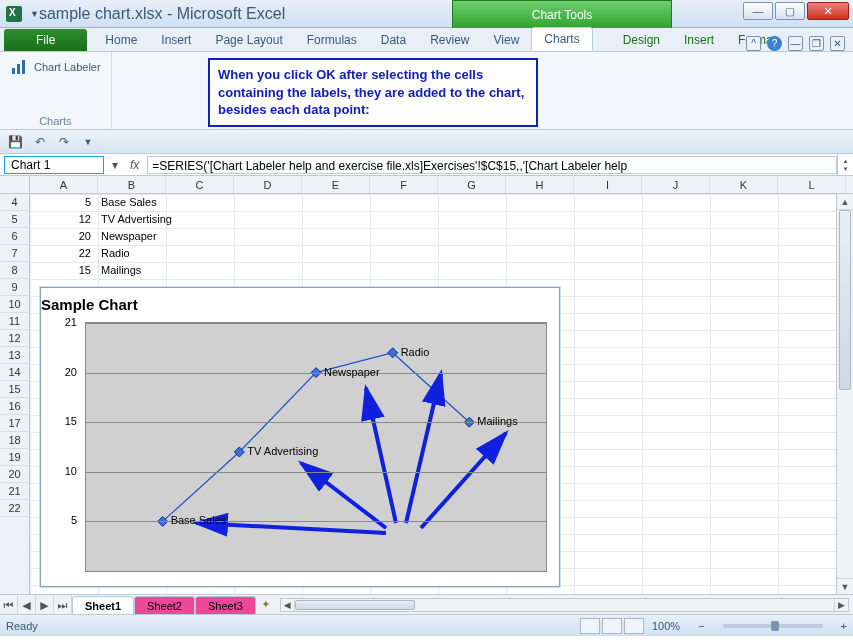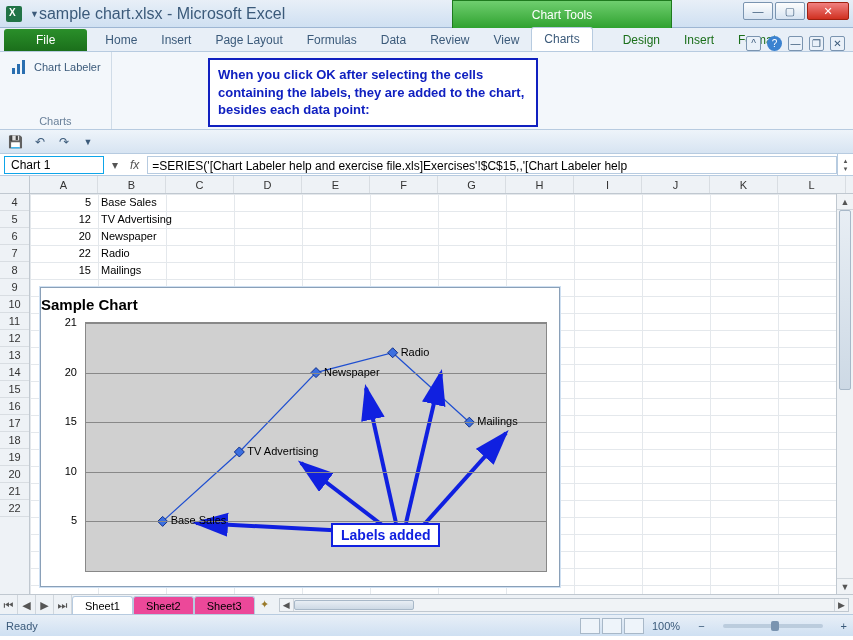--- a/index.html
+++ b/index.html
@@ -77,21 +77,21 @@
   .marker{fill:#3b6fe0;stroke:#13308a;}
   .dlabel{position:absolute;font-size:11px;color:#000;white-space:nowrap;}
 
   
   .anno-box{position:absolute;border:2px solid #1020e0;background:#fff;color:#1020e0;font-weight:bold;font-size:14px;padding:2px 8px;}
 
   
   .sheet-bar{height:20px;display:flex;align-items:center;background:#eef2f6;border-top:1px solid #c0c8d0;font-size:11px;}
   .nav-btn{width:18px;text-align:center;color:#555;border-right:1px solid #d0d6dc;height:100%;line-height:20px;}
   .sheet-tab{padding:0 12px;border:1px solid #b7cbe0;border-bottom:none;background:#ec4899;margin-top:1px;height:18px;line-height:18px;border-top-left-radius:3px;border-top-right-radius:3px;}
-  .sheet-tab.active{background:#fff;font-weight:normal;}
+  .sheet-tab.active{background:#fff;font-weight:bold;}
   .new-sheet{width:20px;text-align:center;color:#9a7a2a;}
   .hscroll{flex:1;margin:0 4px;height:14px;background:#f0f3f6;border:1px solid #c0c8d0;position:relative;}
   .hscroll .ha{position:absolute;width:14px;height:12px;top:0;font-size:9px;text-align:center;line-height:12px;color:#555;}
   .hscroll .ha.l{left:0;border-right:1px solid #d0d6dc;}
   .hscroll .ha.r{right:0;border-left:1px solid #d0d6dc;}
   .hscroll .ht{position:absolute;left:14px;width:120px;top:1px;bottom:1px;background:linear-gradient(#e8eef4,#cdd9e5);border:1px solid #a8b8c8;border-radius:2px;}
 
   
   .status-bar{height:22px;background:linear-gradient(#e8eff7,#cfe0f2);border-top:1px solid #b7cbe0;display:flex;align-items:center;font-size:11px;color:#3b5a7a;padding:0 6px;justify-content:space-between;}
   .zoom{display:flex;align-items:center;gap:18px;}
@@ -254,21 +254,20 @@
               <marker id="ah" markerWidth="10" markerHeight="10" refX="8" refY="3" orient="auto">
                 <path d="M0,0 L0,6 L9,3 z" fill="#1020e0"></path>
               </marker>
             </defs>
           <line x1="300" y1="210" x2="110" y2="200" stroke="#1020e0" stroke-width="4" marker-end="url(#ah)"></line>
           <line x1="300" y1="205" x2="215" y2="140" stroke="#1020e0" stroke-width="4" marker-end="url(#ah)"></line>
           <line x1="310" y1="200" x2="280" y2="65" stroke="#1020e0" stroke-width="4" marker-end="url(#ah)"></line>
           <line x1="320" y1="200" x2="355" y2="50" stroke="#1020e0" stroke-width="4" marker-end="url(#ah)"></line>
           <line x1="335" y1="205" x2="420" y2="110" stroke="#1020e0" stroke-width="4" marker-end="url(#ah)"></line>
         </svg>
-        <div class="anno-box" style="left:245px;top:200px;">Labels added</div>
       <div class="hgrid" style="top: 198.4px;"></div>
           <div class="hgrid" style="top: 148.8px;"></div>
           <div class="hgrid" style="top: 99.2px;"></div>
           <div class="hgrid" style="top: 49.6px;"></div>
           <div class="hgrid" style="top: 0px;"></div>
           <div class="dlabel" style="left: 84.6667px; top: 191.4px;">Base Sales</div>
           <div class="dlabel" style="left: 161.333px; top: 121.96px;">TV Advertising</div>
           <div class="dlabel" style="left: 238px; top: 42.6px;">Newspaper</div>
           <div class="dlabel" style="left: 314.667px; top: 22.76px;">Radio</div>
           <div class="dlabel" style="left: 391.333px; top: 92.2px;">Mailings</div>

